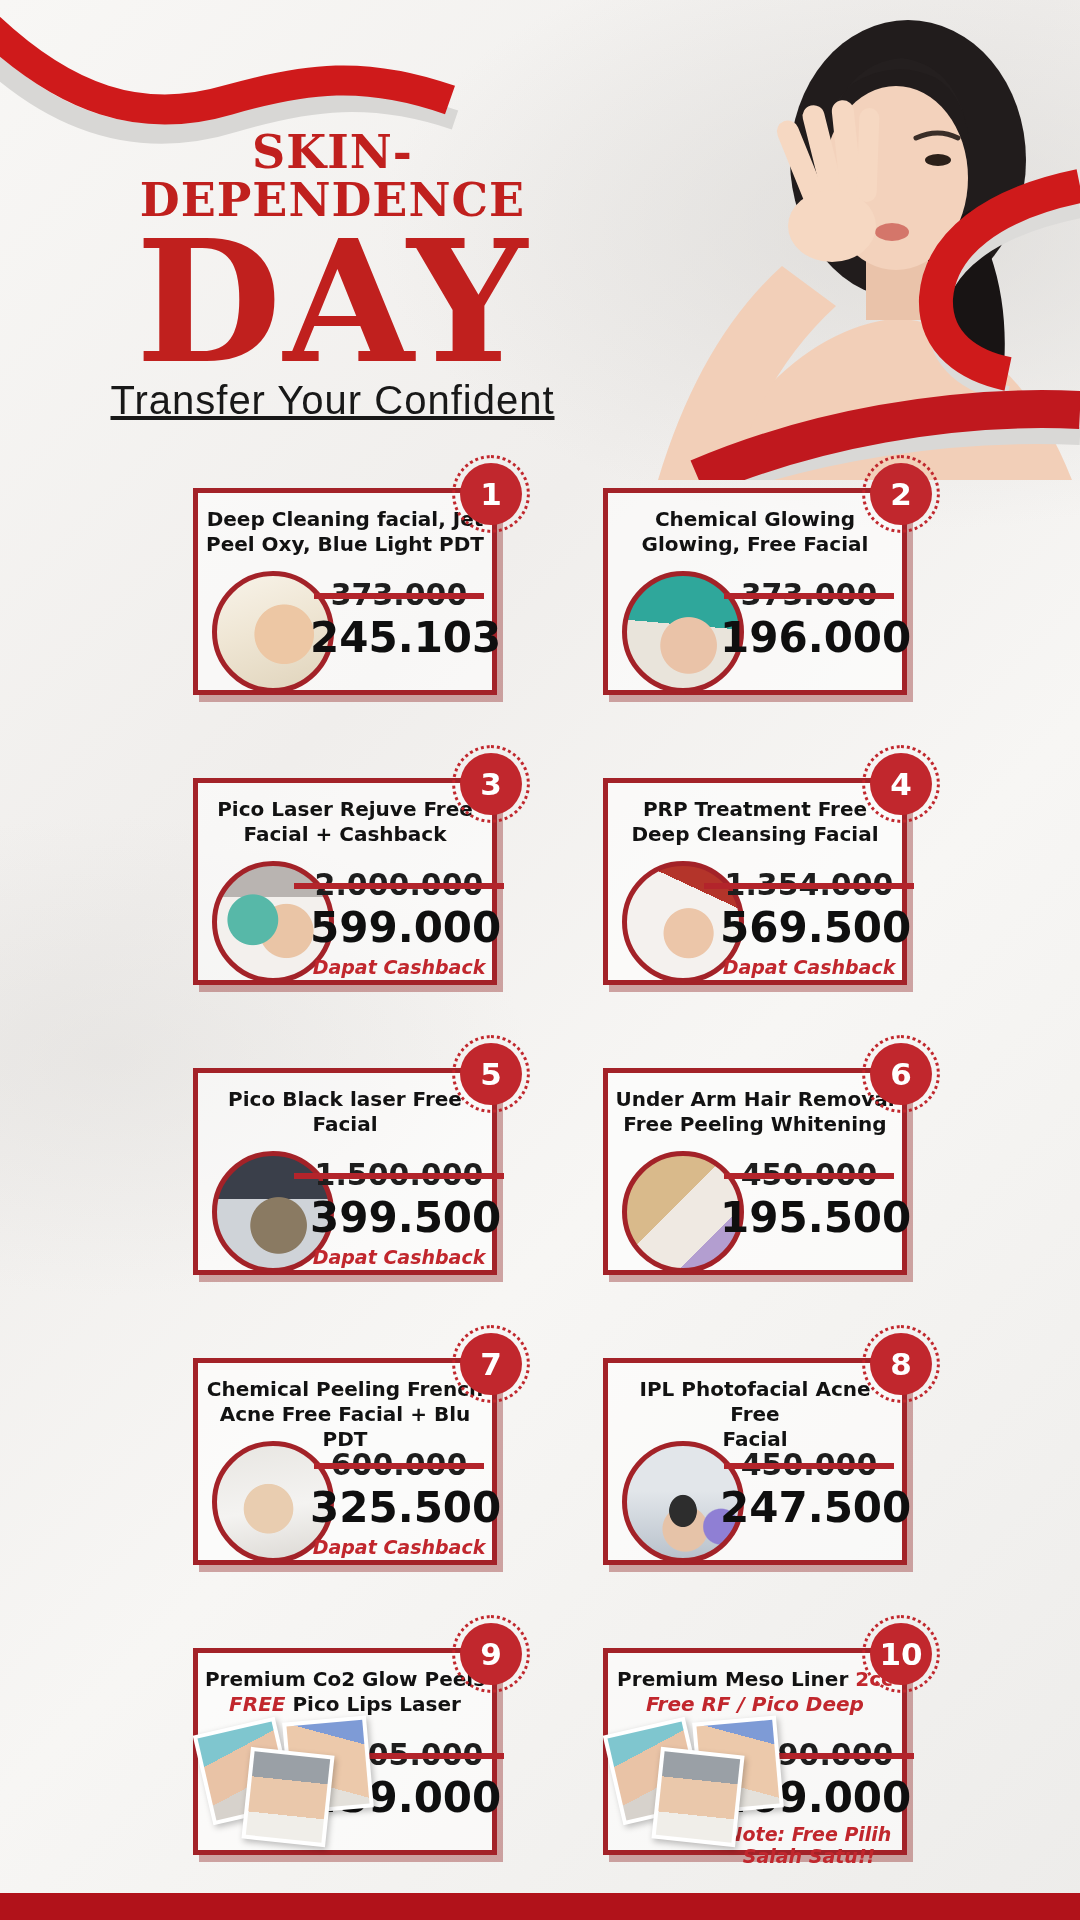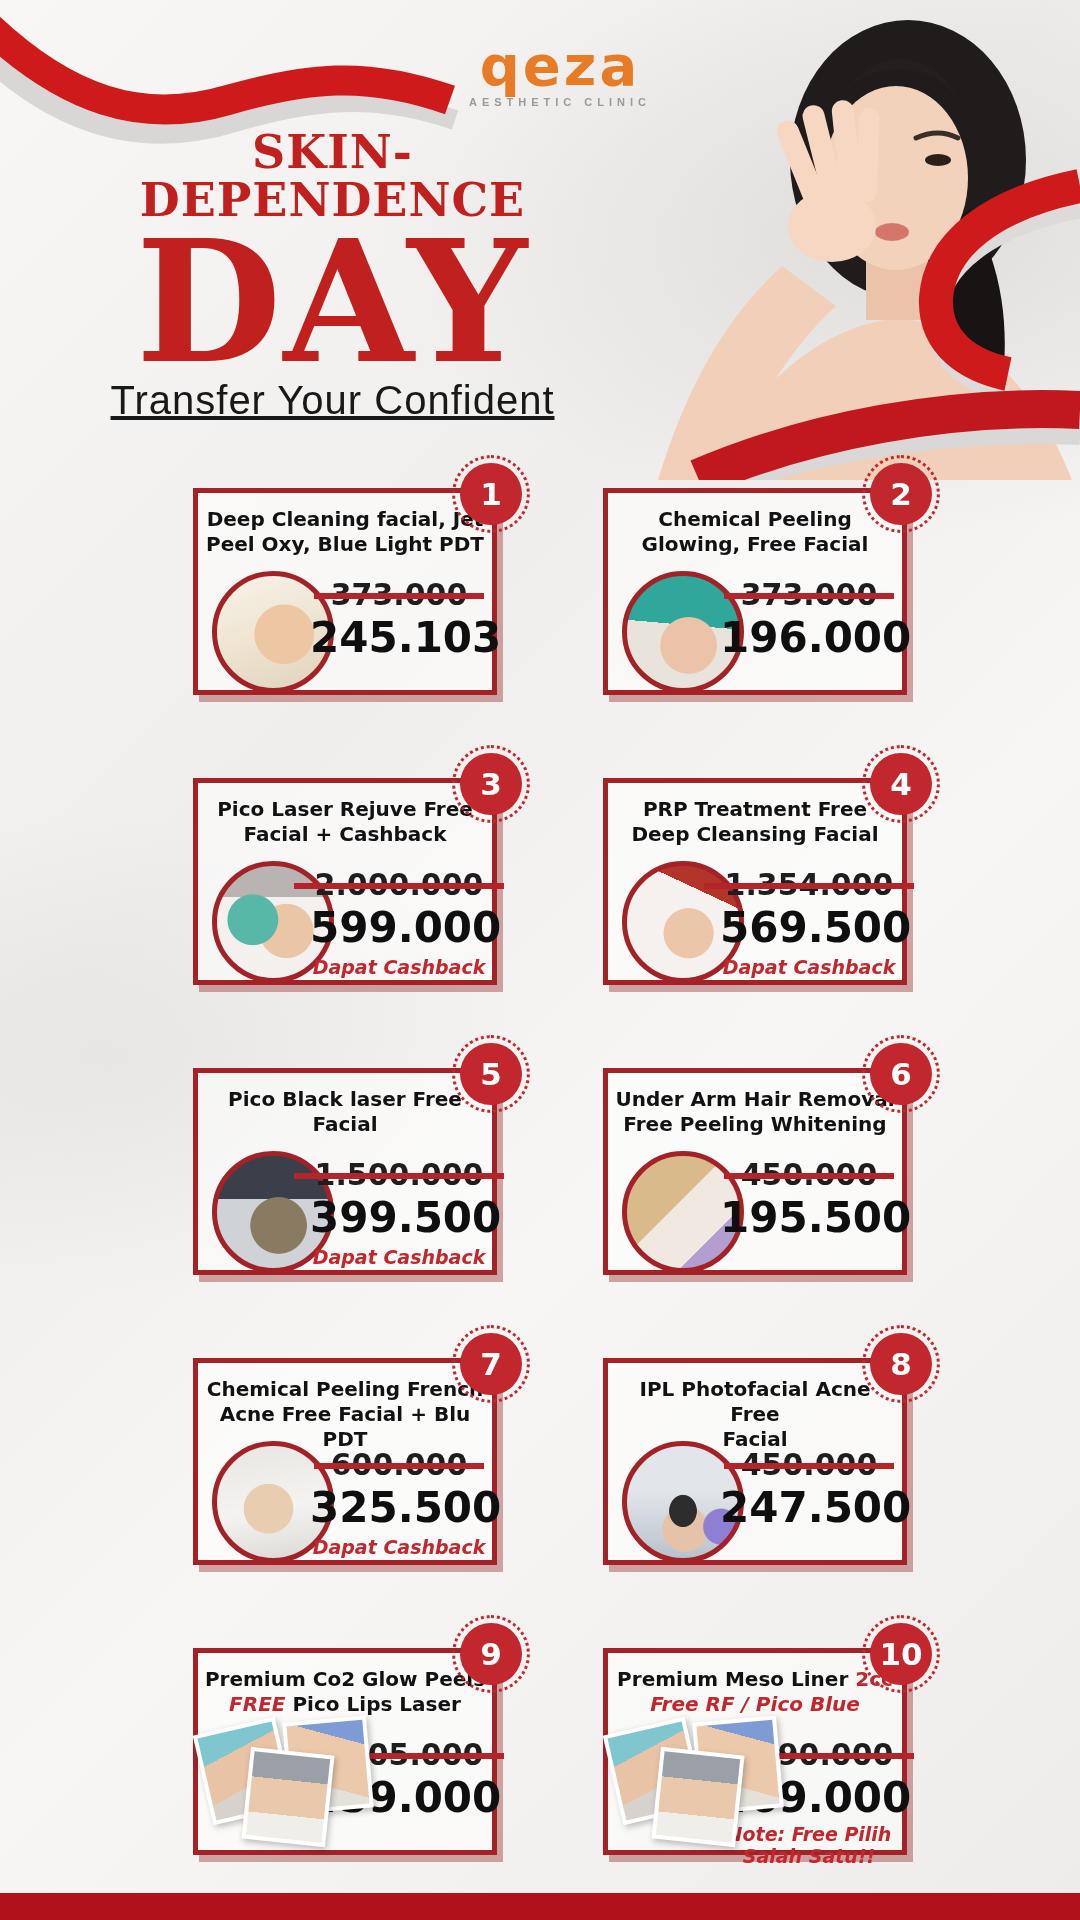--- a/index.html
+++ b/index.html
@@ -85,24 +85,20 @@
 </head>
 <body>
 
 <div class="poster">
 
   <svg class="ribbon-tl" viewBox="0 0 460 150">
     <path d="M-10,60 C65,128 145,150 235,122 C310,100 372,92 455,120" fill="none" stroke="#d8d7d5" stroke-width="20"></path>
     <path d="M-10,28 C65,98 140,126 228,100 C305,78 365,70 450,100" fill="none" stroke="#cf1a1b" stroke-width="30"></path>
   </svg>
 
-  <div class="logo">
-    <div class="logo-text">qeza</div>
-    <div class="logo-tagline">AESTHETIC CLINIC</div>
-  </div>
 
   <div class="title-block">
     <h1 class="title-small">SKIN-DEPENDENCE</h1>
     <div class="title-big">DAY</div>
   </div>
   <p class="subtitle">Transfer Your Confident</p>
 
   <div class="model-wrap">
     <svg viewBox="0 0 440 480" width="440" height="480">
       <ellipse cx="268" cy="160" rx="118" ry="140" fill="#211c1c"></ellipse>
@@ -146,21 +142,21 @@
         <div class="old-price">373.000</div>
         <div class="new-price">245.103</div>
       </div>
     </article>
 
     <article class="card">
       <div class="badge">
           <span>2</span>
         </div>
       <h3 class="card-title">
-        <span class="line">Chemical Peeling</span>
+        <span class="line">Chemical Glowing</span>
         <span class="line">Glowing, Free Facial</span>
       </h3>
       <div class="photo p2"></div>
       <div class="price-block">
         <div class="old-price">373.000</div>
         <div class="new-price">196.000</div>
       </div>
     </article>
 
     <article class="card">
@@ -281,21 +277,21 @@
         <div class="new-price">459.000</div>
       </div>
     </article>
 
     <article class="card">
       <div class="badge">
           <span>10</span>
         </div>
       <h3 class="card-title">
         <span class="line"><span>Premium Meso Liner</span> <span class="accent">2cc</span></span>
-        <span class="line accent italic">Free RF / Pico Blue</span>
+        <span class="line accent italic">Free RF / Pico Deep</span>
       </h3>
       <div class="collage">
         <div class="snap s1">
             <i></i>
           </div>
         <div class="snap s3">
             <i></i>
           </div>
         <div class="snap s2">
             <i></i>

